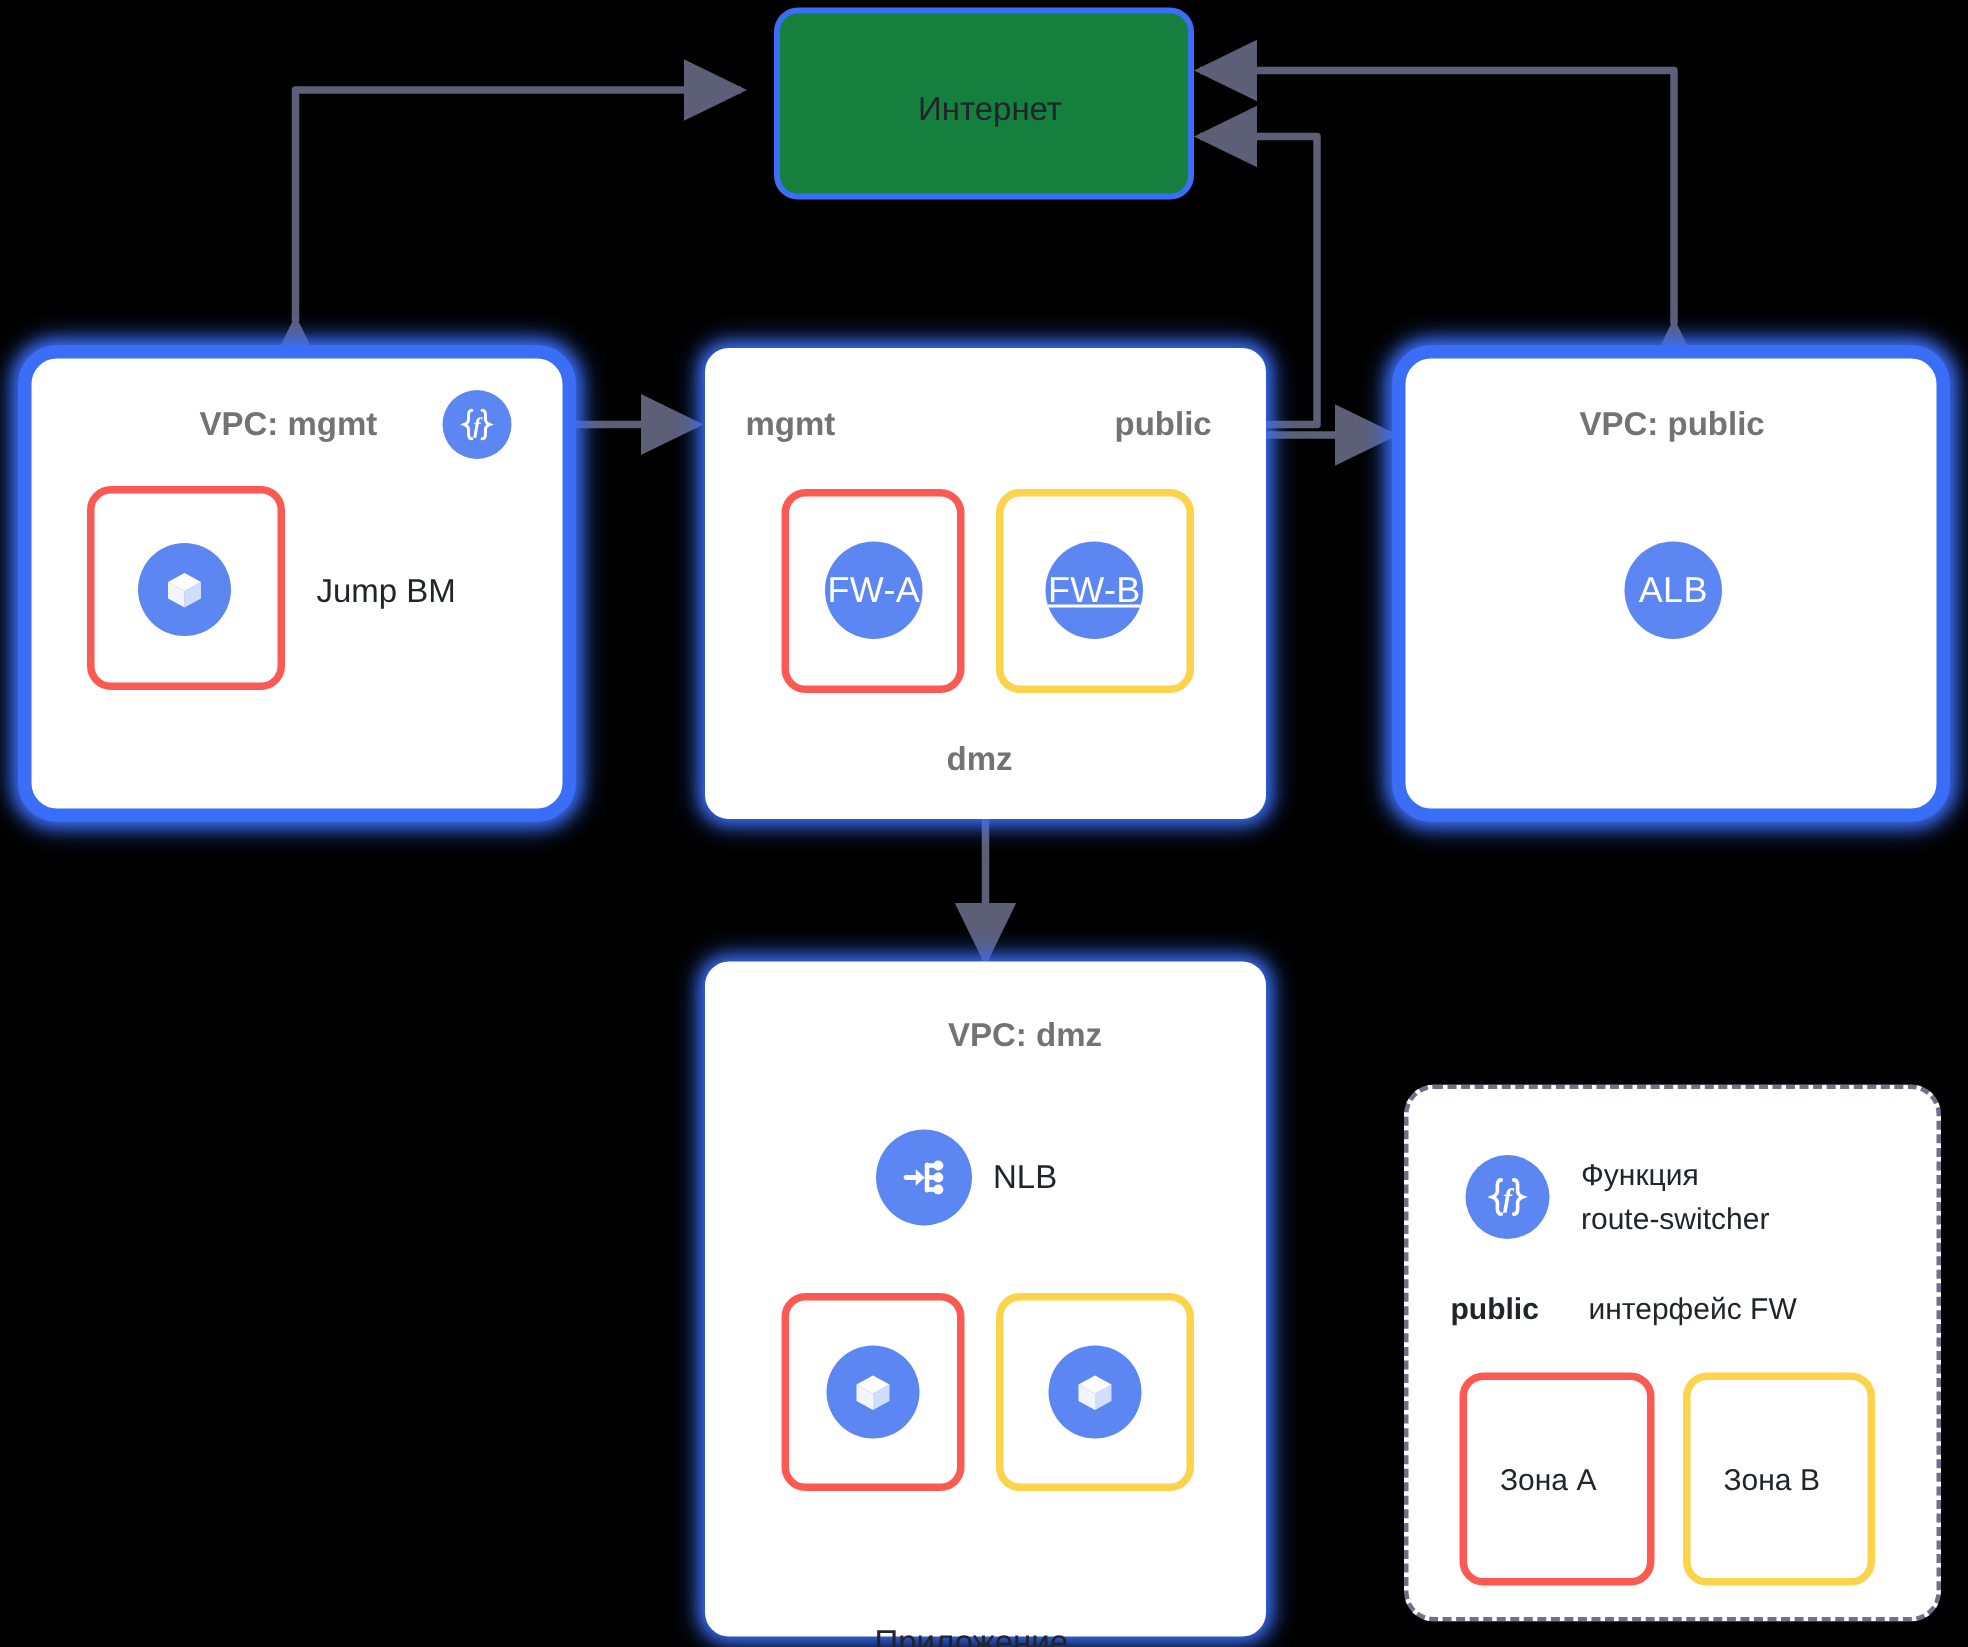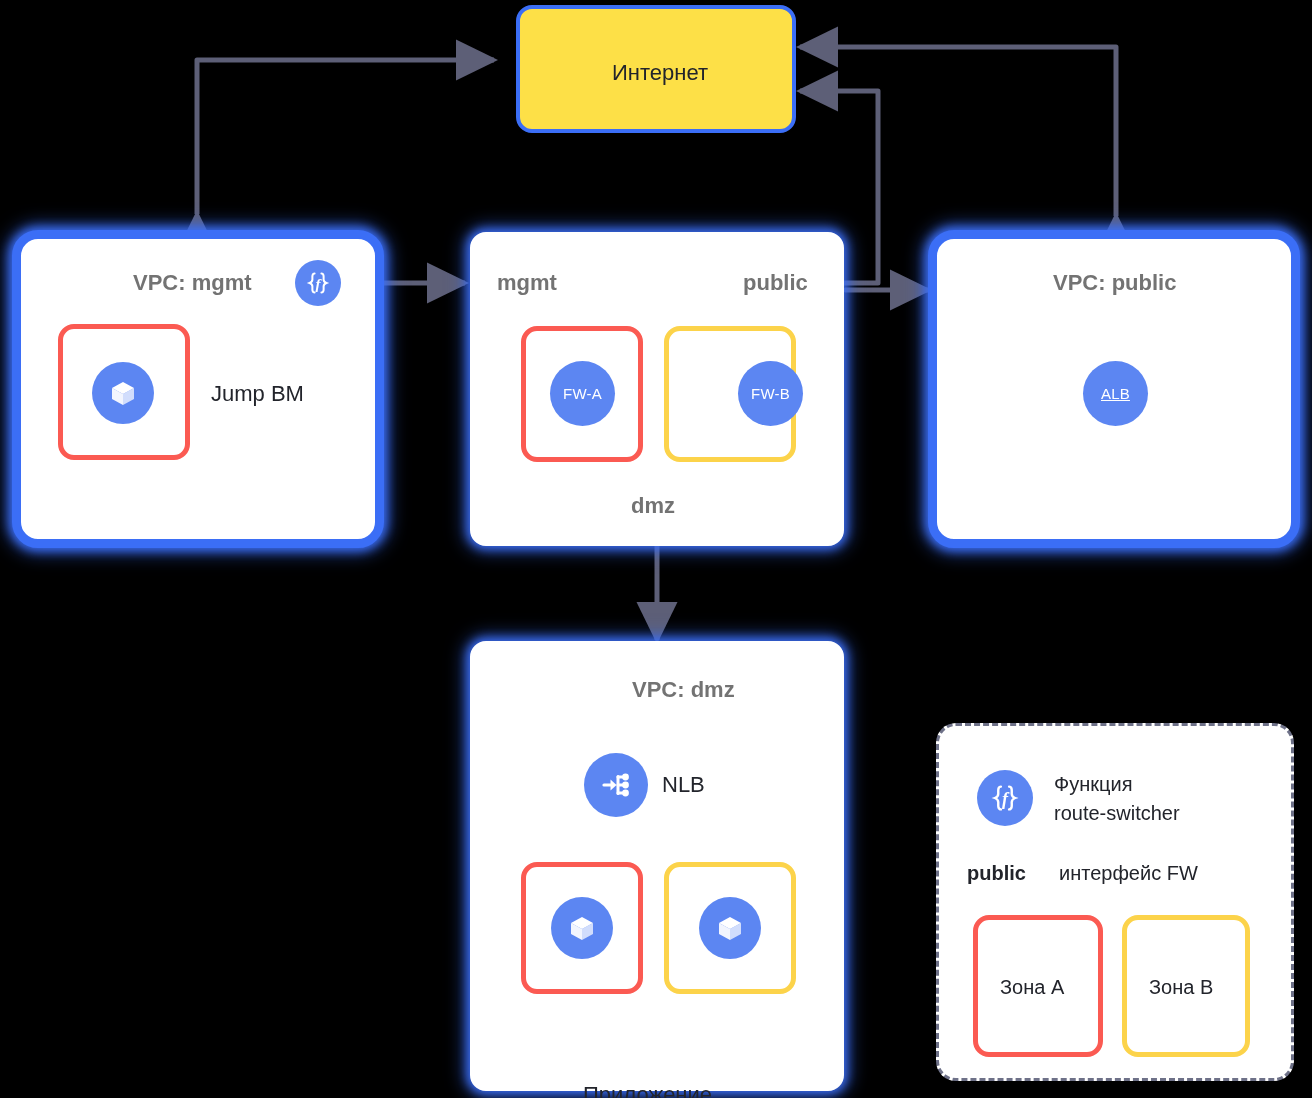--- a/index.html
+++ b/index.html
@@ -23,21 +23,21 @@
   .netbox {
     position: absolute;
     background: #ffffff;
     border-radius: 16px;
     border: 4px solid #ffffff;
     box-shadow: 0 0 10px 3px rgba(59,110,246,0.95),
                 0 0 18px 6px rgba(59,110,246,0.55);
   }
   .internet {
     position: absolute;
-    background: #fde047;
+    background: #15803d;
     border: 4px solid #3b6ef6;
     border-radius: 16px;
   }
 
   .title {
     position: absolute;
     font-size: 22px;
     font-weight: bold;
     color: #737373;
     white-space: nowrap;
@@ -63,21 +63,21 @@
   .circ {
     position: absolute;
     border-radius: 50%;
     background: #5c86f2;
     display: flex;
     align-items: center;
     justify-content: center;
     color: #ffffff;
   }
   .circ .lbl {
-    font-size: 15px;
+    font-size: 24px;
     font-weight: normal;
     color: #ffffff;
     letter-spacing: .2px;
   }
   .circ svg { display: block; }
 
   
   .legend {
     position: absolute;
     background: #ffffff;
@@ -172,27 +172,27 @@
   <div class="title" style="left:497px; top:270px;">mgmt</div>
   <div class="title" style="left:743px; top:270px;">public</div>
   <div class="title" style="left:631px; top:493px;">dmz</div>
 
   <div class="zone" style="left:521px; top:326px; width:122px; height:136px;"></div>
   <div class="circ" style="left:550px; top:361px; width:65px; height:65px;">
     <span class="lbl">FW-A</span>
   </div>
 
   <div class="zone b" style="left:664px; top:326px; width:132px; height:136px;"></div>
-  <div class="circ" style="left:738px; top:361px; width:65px; height:65px;">
+  <div class="circ" style="left:697px; top:361px; width:65px; height:65px;text-decoration:underline;">
     <span class="lbl">FW-B</span>
   </div>
 
   <div class="vpc" style="left:928px; top:230px; width:372px; height:318px;"></div>
   <div class="title" style="left:1053px; top:270px;">VPC: public</div>
-  <div class="circ" style="left:1083px; top:361px; width:65px; height:65px;text-decoration:underline;">
+  <div class="circ" style="left:1083px; top:361px; width:65px; height:65px;">
     <span class="lbl">ALB</span>
   </div>
 
   <div class="netbox" style="left:470px; top:641px; width:374px; height:450px;"></div>
   <div class="title" style="left:600px; top:677px;margin-left:32px;">VPC: dmz</div>
 
   <div class="circ" style="left:584px; top:753px; width:64px; height:64px;">
     <svg width="38" height="38" viewBox="0 0 38 38" aria-hidden="true">
       <path d="M7 19 L16 19" stroke="#ffffff" stroke-width="3.2" stroke-linecap="round" fill="none"></path>
       <path d="M13.5 13.5 L19.5 19 L13.5 24.5 Z" fill="#ffffff"></path>

